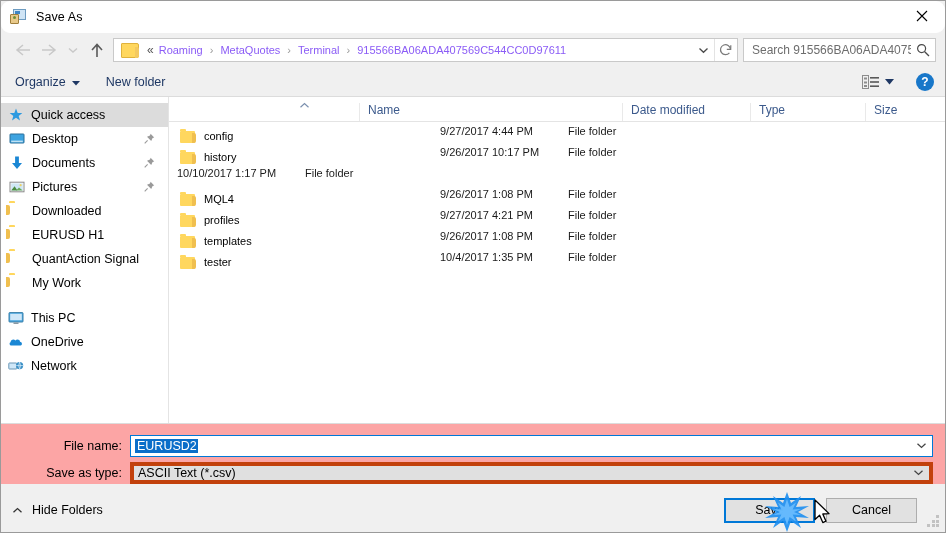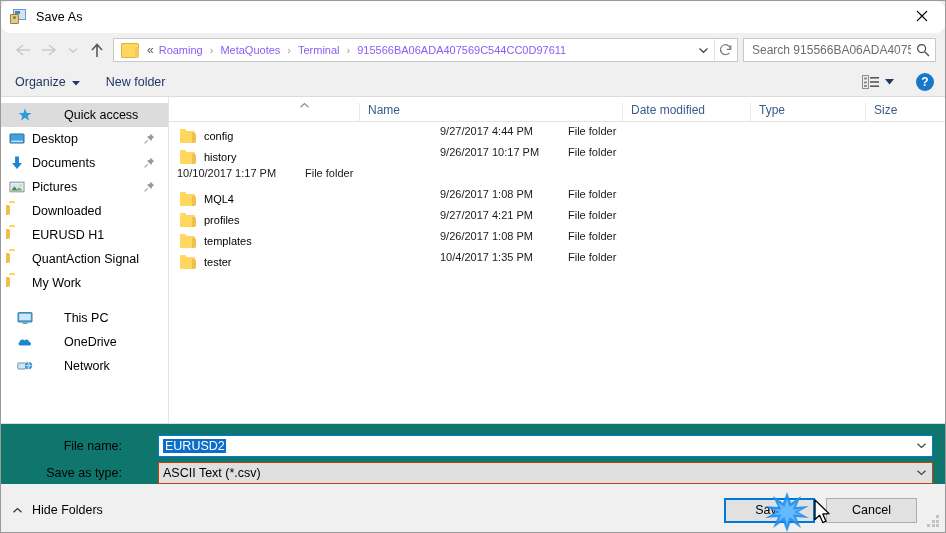--- a/index.html
+++ b/index.html
@@ -61,21 +61,21 @@
   .helpbtn{width:18px;height:18px;border-radius:50%;background:#1877c9;color:#fff;font-size:12px;
            font-weight:bold;display:flex;align-items:center;justify-content:center;}
 
   
   .content{display:flex;height:326px;background:#fff;}
   .sidebar{width:168px;background:#fff;border-right:1px solid #e4e4e4;padding-top:6px;
            box-sizing:border-box;flex:none;}
   .nav-item{height:24px;display:flex;align-items:center;padding-left:8px;box-sizing:border-box;
             position:relative;font-size:12.5px;color:#000;}
   .nav-item.selected{background:#dcdcdc;}
-  .nav-item.lvl1{padding-left:16px;gap:24px;}
+  .nav-item.lvl1{padding-left:7px;}
   .nav-ico{width:16px;height:16px;margin-right:7px;flex:none;position:relative;}
   .nav-label{white-space:nowrap;overflow:hidden;}
   .pin{position:absolute;right:13px;top:6px;}
   .nav-gap{height:11px;}
   .folder-ico{width:15px;height:12px;background:#ffd75e;border-radius:1px;position:relative;
               margin-top:2px;}
   .folder-ico:before{content:"";position:absolute;left:0;top:-2px;width:6px;height:2px;
                      background:#ffd75e;border-radius:1px 1px 0 0;}
   .folder-ico:after{content:"";position:absolute;right:-1px;top:2px;width:4px;height:10px;
                     background:#f0bf4f;border-radius:0 2px 2px 0;}
@@ -94,26 +94,26 @@
   .c-size{width:80px;flex:none;}
   .rows{padding-top:3px;}
   .row{height:21px;display:flex;font-size:11px;color:#000;}
   .r-name{width:263px;flex:none;display:flex;align-items:center;padding-left:11px;box-sizing:border-box;}
   .r-name .folder-ico{margin-right:9px;}
   .r-date{width:128px;flex:none;padding-left:8px;box-sizing:border-box;color:#1a1a1a;}
   .r-type{width:115px;flex:none;padding-left:8px;box-sizing:border-box;color:#1a1a1a;}
   .r-size{width:80px;flex:none;}
 
   
-  .formarea{background:#0f766e;padding-top:10px;border-top:1px solid #dcdcdc;}
+  .formarea{background:#fca5a5;padding-top:10px;border-top:1px solid #dcdcdc;}
   .formrow{display:flex;align-items:center;height:23px;margin-bottom:4px;}
   .flabel{width:121px;text-align:right;padding-right:8px;font-size:12.5px;color:#000;flex:none;}
-  .fctrl{flex:1;height:22px;margin-right:12px;display:flex;align-items:center;box-sizing:border-box;margin-left:28px;}
+  .fctrl{flex:1;height:22px;margin-right:12px;display:flex;align-items:center;box-sizing:border-box;}
   .fname{background:#fff;border:1px solid #0078d7;}
-  .ftype{background:#e0e0e0;border:1px solid #c2410c;gap:7px;}
+  .ftype{background:#e0e0e0;border:4px solid #c2410c;gap:7px;}
   .fval{flex:1;padding-left:4px;font-size:12.5px;overflow:hidden;white-space:nowrap;}
   .selected-text{background:#0b6ec9;color:#fff;padding:1px 1px 2px 2px;}
   .fchev{width:21px;display:flex;align-items:center;justify-content:center;flex:none;}
 
   
   .footer{position:absolute;left:0;bottom:0;width:944px;height:44px;background:#f0f0f0;
           display:flex;align-items:center;}
   .hidefolders{display:flex;align-items:center;margin-left:11px;font-size:12.5px;color:#000;}
   .hf-caret{margin-right:9px;display:flex;align-items:center;}
   .btns{margin-left:auto;display:flex;align-items:center;margin-right:28px;position:relative;}

